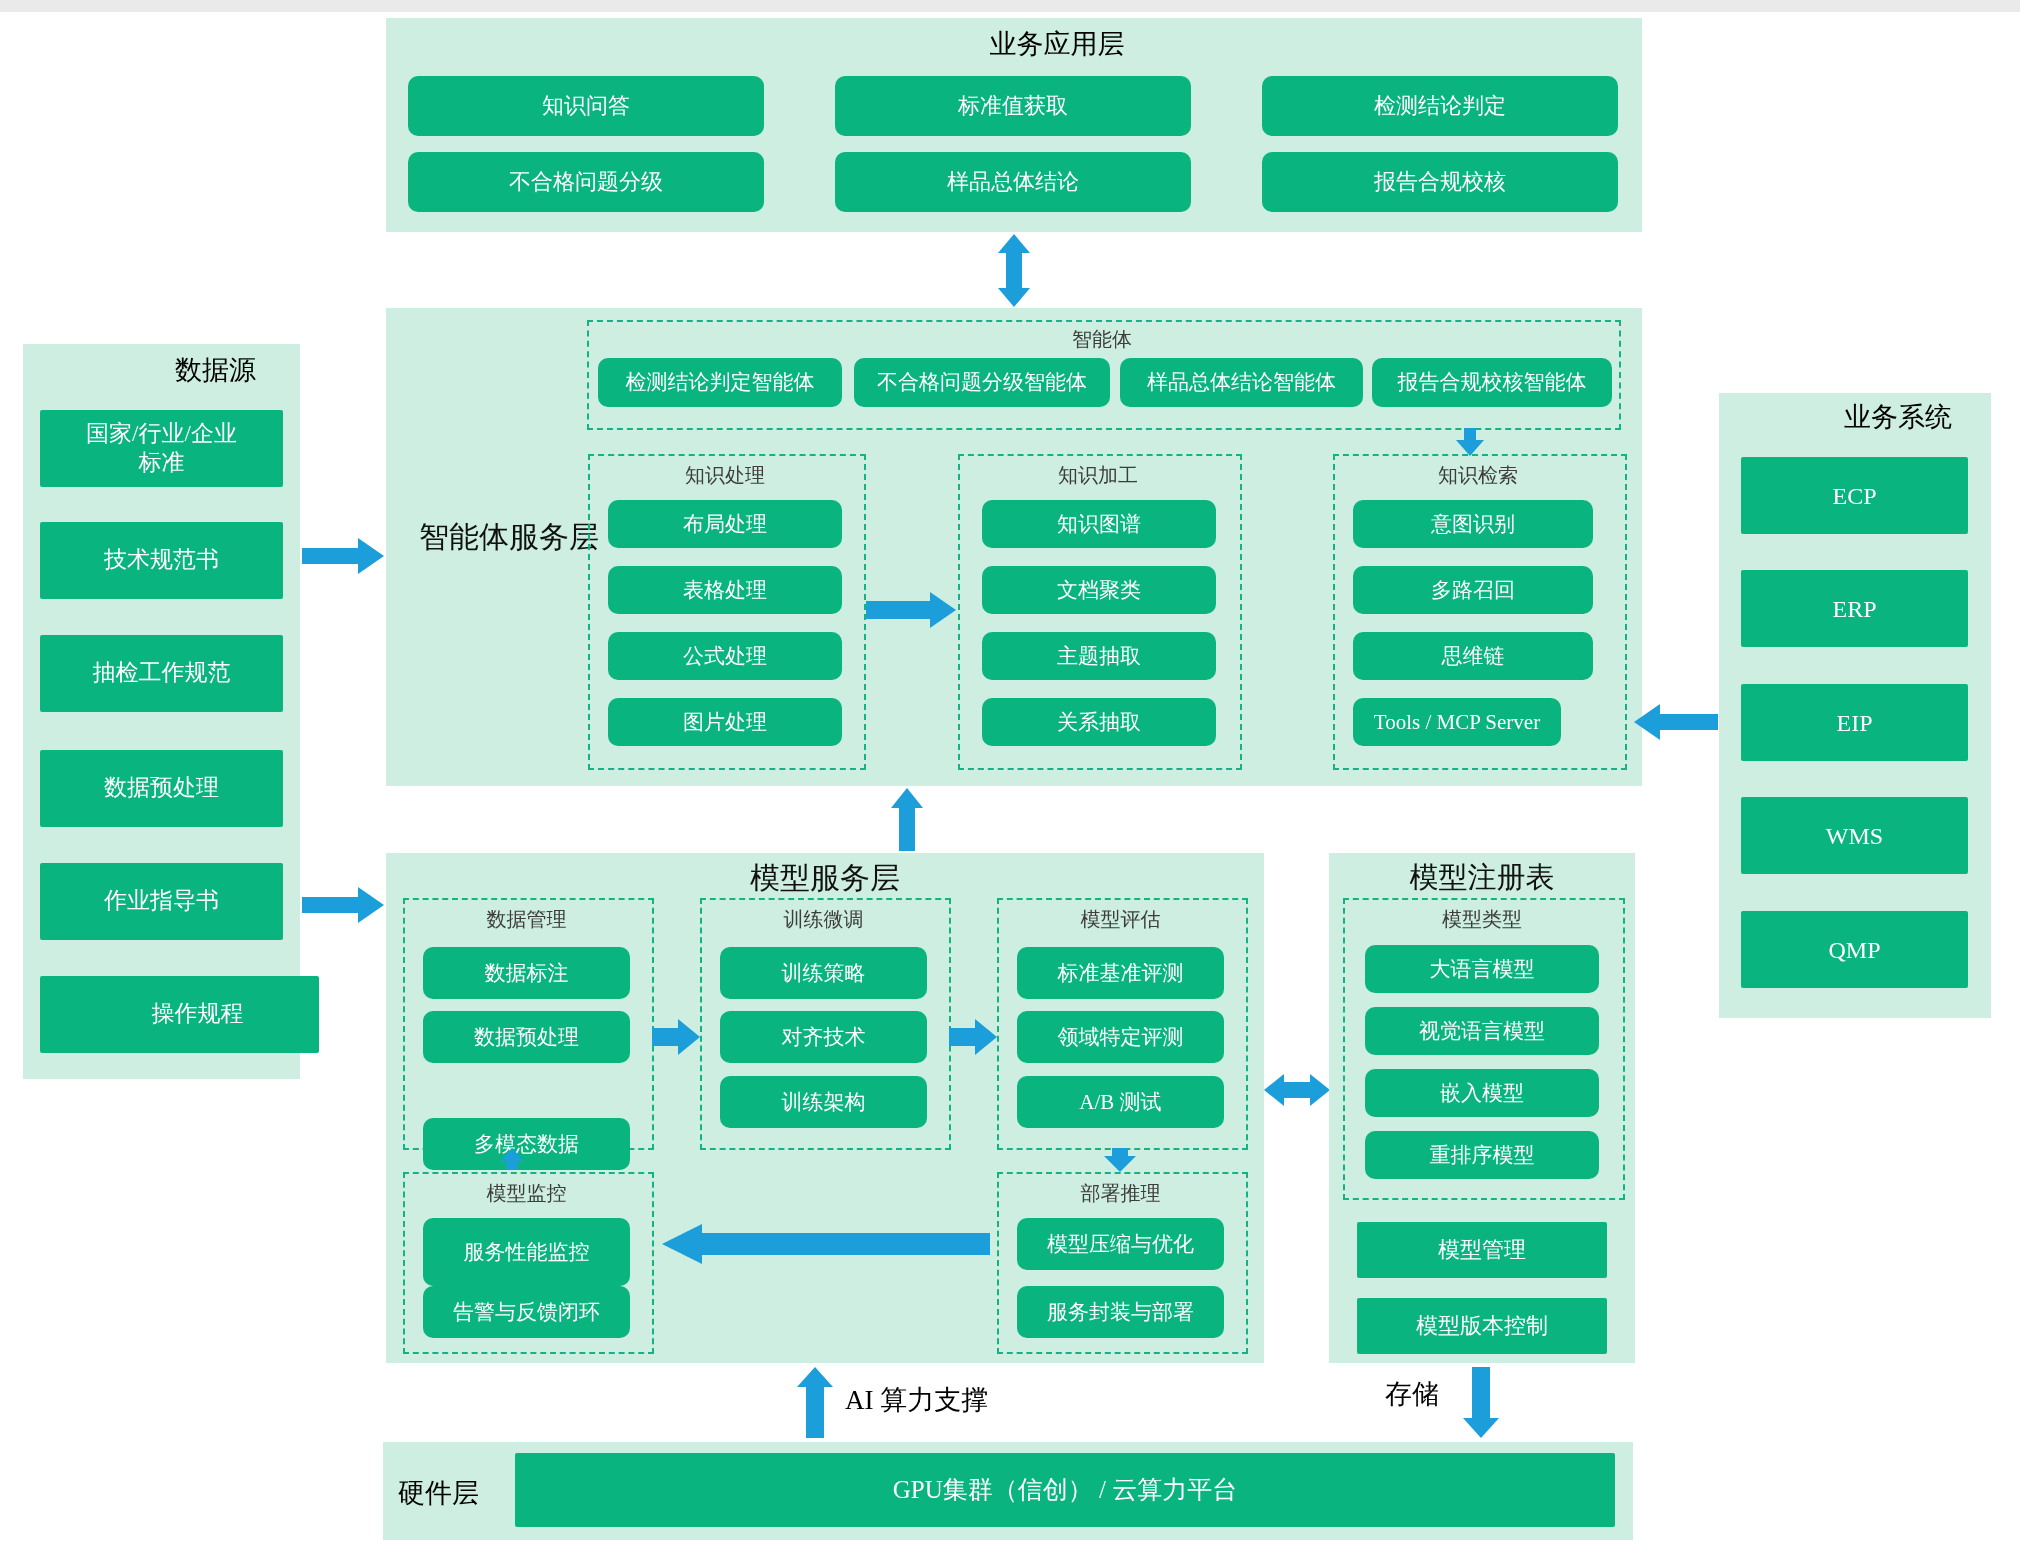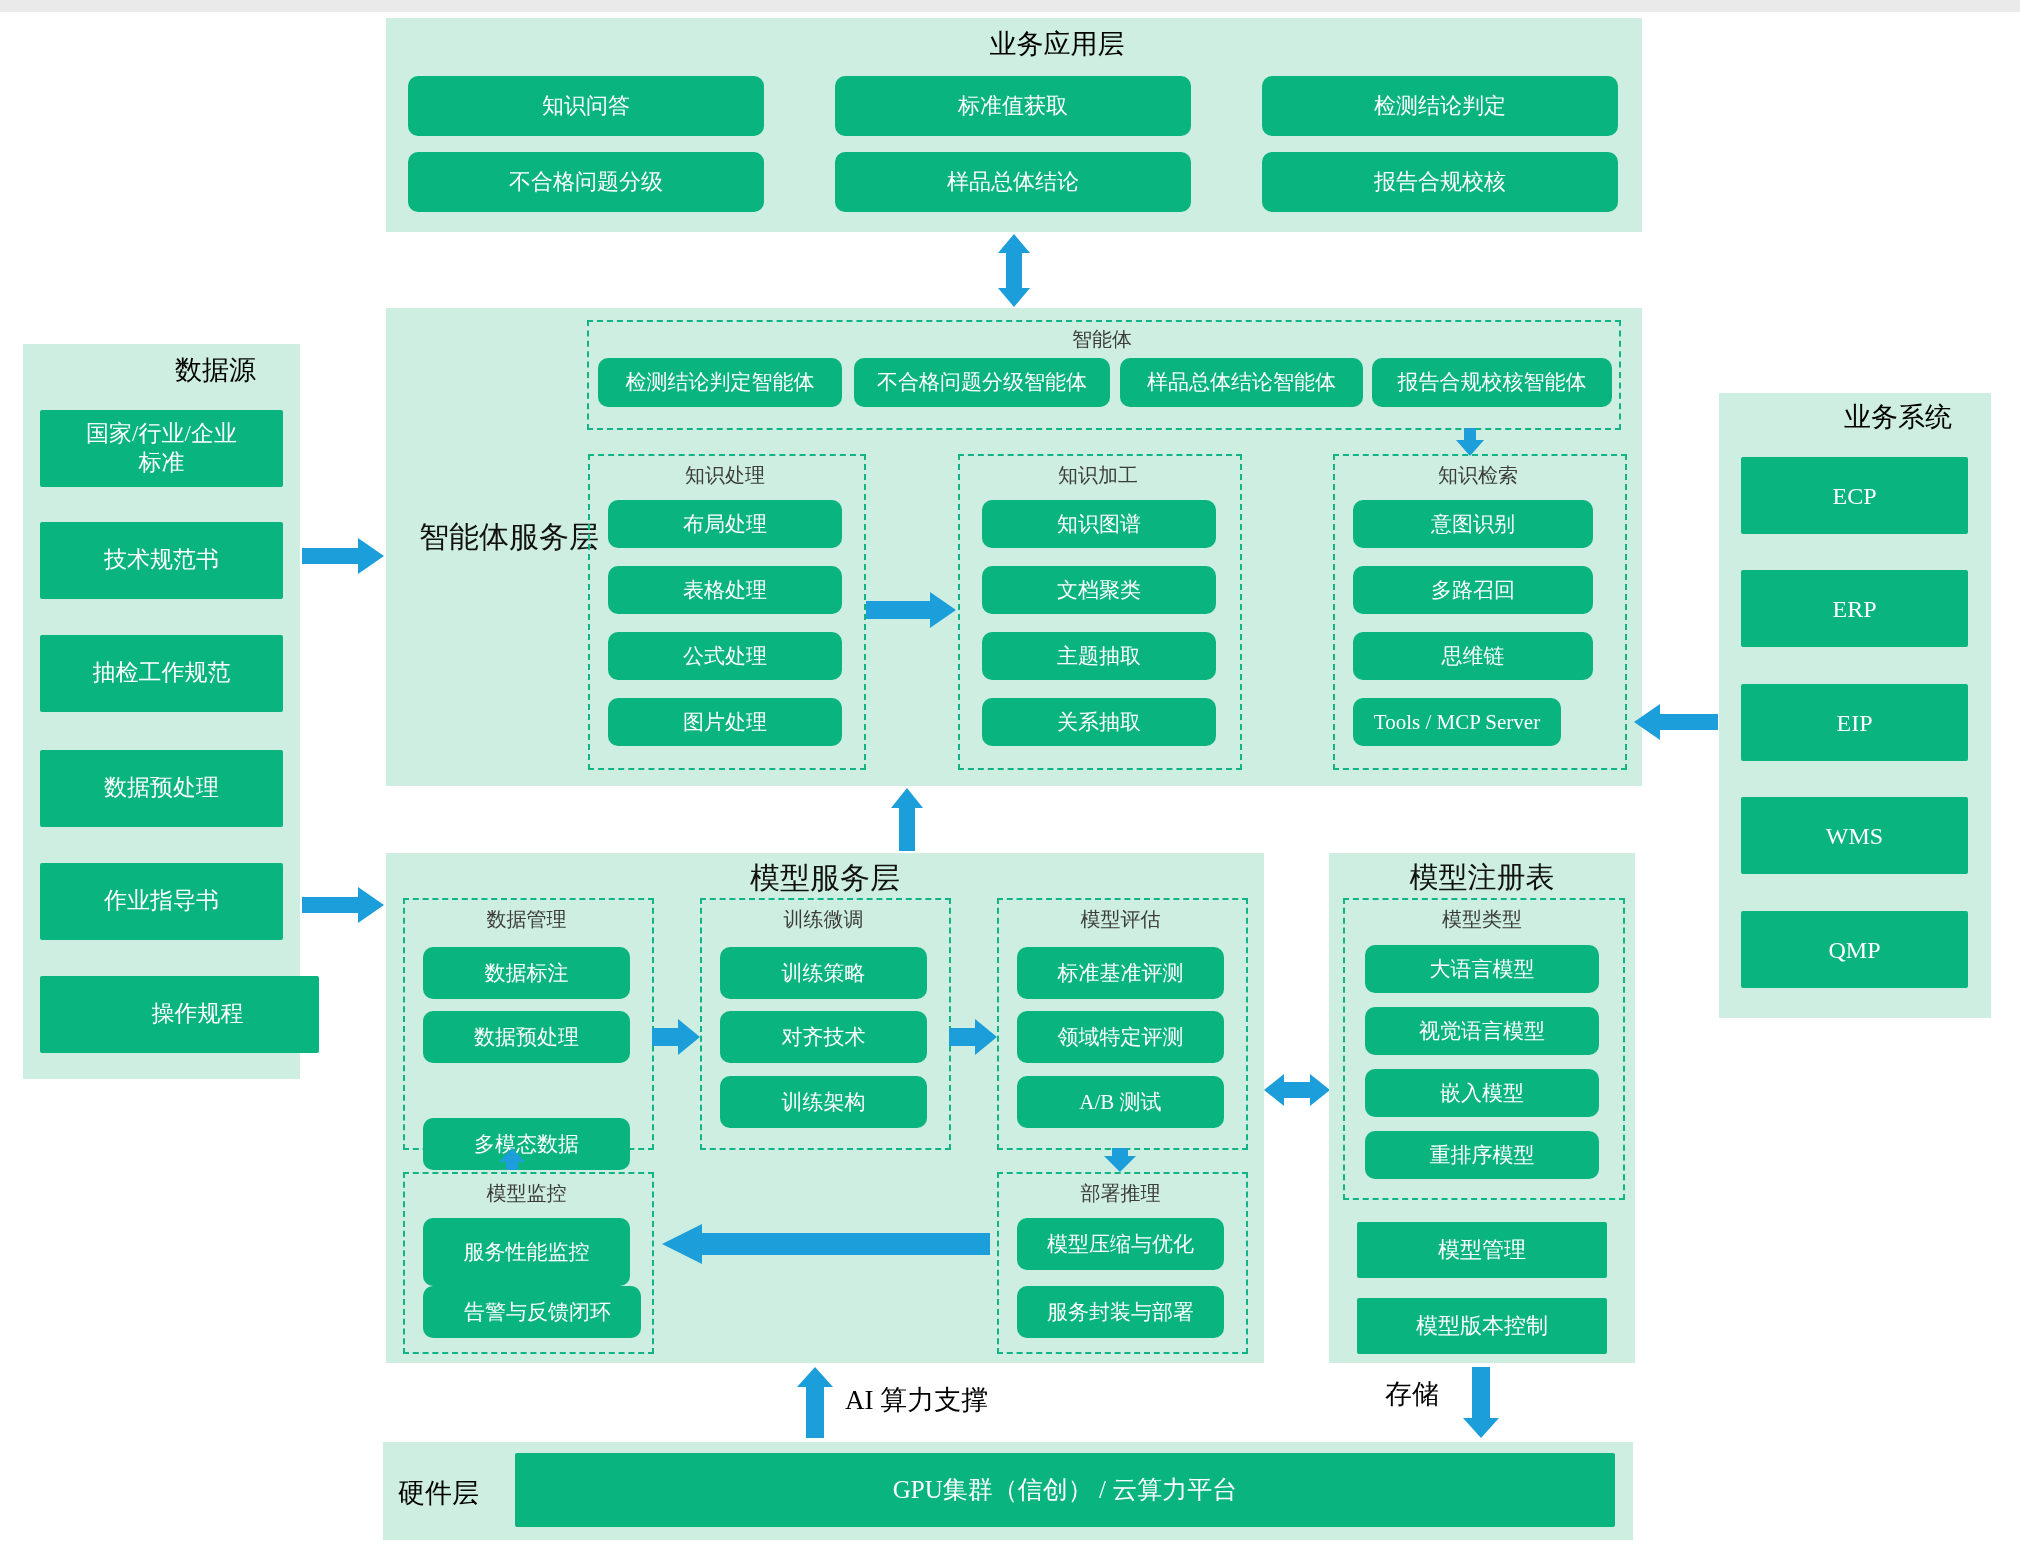--- a/index.html
+++ b/index.html
@@ -142,21 +142,21 @@
 
 <div class="arrowbody" style="left:1112px;top:1148px;width:16px;height:10px;"></div>
 <div class="tri tri-down ab" style="left:1104px;top:1156px;border-top-width:16px;"></div>
 
 <div class="tri tri-up ab" style="left:499px;top:1148px;border-left-width:13px;border-right-width:13px;border-bottom-width:14px;"></div>
 <div class="arrowbody" style="left:506px;top:1160px;width:12px;height:10px;"></div>
 
 <div class="dashed" style="left:403px;top:1172px;width:247px;height:178px;"></div>
 <div class="dlabel" style="left:403px;top:1180px;width:247px;">模型监控</div>
 <div class="btn" style="left:423px;top:1218px;width:207px;height:68px;font-size:21px;">服务性能监控</div>
-<div class="btn" style="left:423px;top:1286px;width:207px;height:52px;font-size:21px;padding-left:11px;">告警与反馈闭环</div>
+<div class="btn" style="left:423px;top:1286px;width:207px;height:52px;font-size:21px;">告警与反馈闭环</div>
 
 <div class="dashed" style="left:997px;top:1172px;width:247px;height:178px;"></div>
 <div class="dlabel" style="left:997px;top:1180px;width:247px;">部署推理</div>
 <div class="btn" style="left:1017px;top:1218px;width:207px;height:52px;font-size:21px;">模型压缩与优化</div>
 <div class="btn" style="left:1017px;top:1286px;width:207px;height:52px;font-size:21px;">服务封装与部署</div>
 
 <div class="arrowbody" style="left:700px;top:1233px;width:290px;height:22px;"></div>
 <div class="tri tri-left ab" style="left:662px;top:1224px;border-top-width:20px;border-bottom-width:20px;border-right-width:40px;"></div>
 
 <div class="tri tri-left ab" style="left:1264px;top:1074px;border-top-width:16px;border-bottom-width:16px;border-right-width:20px;"></div>

